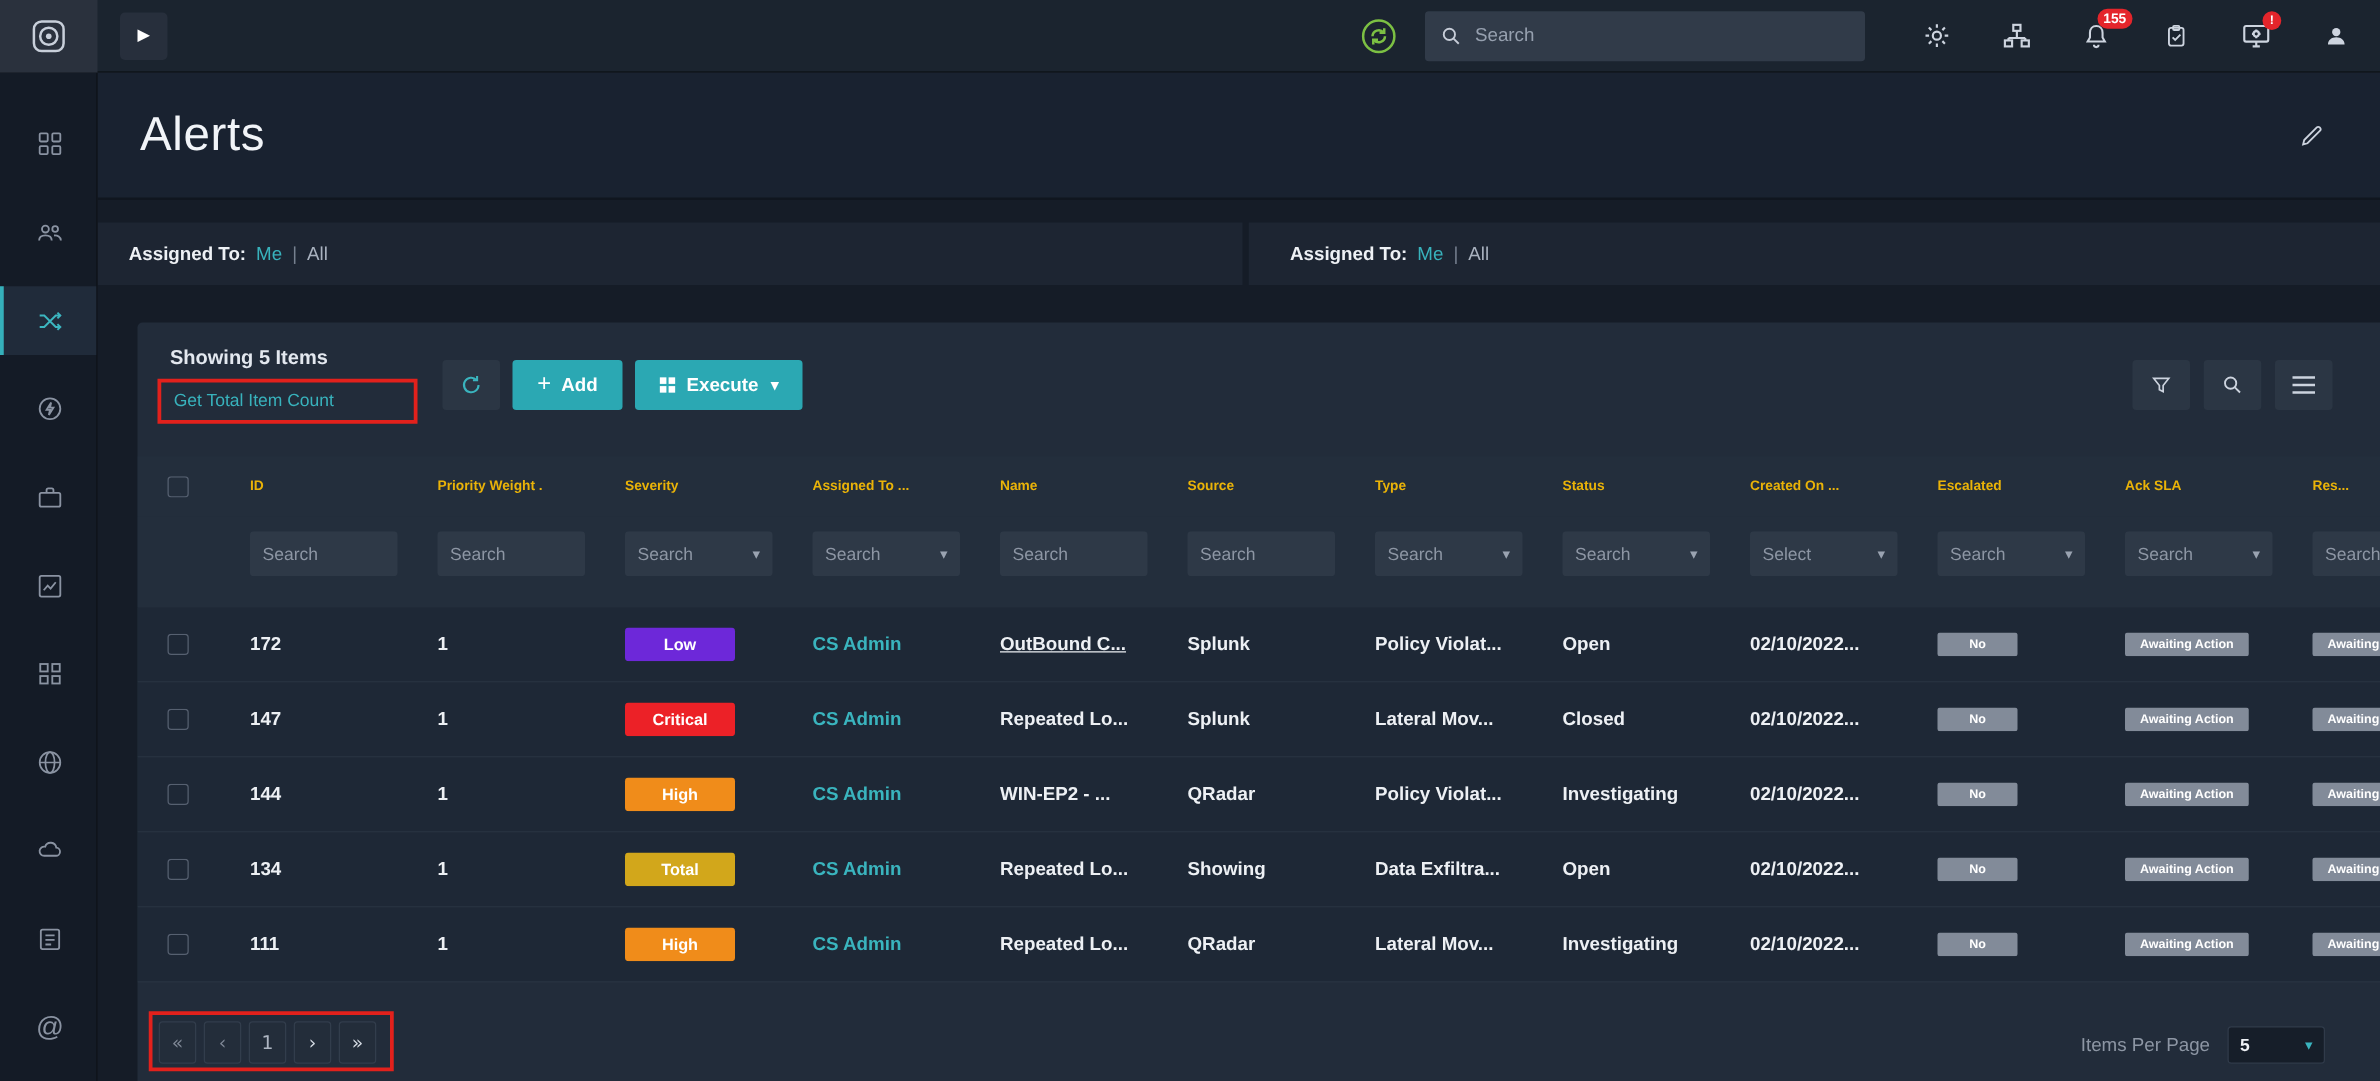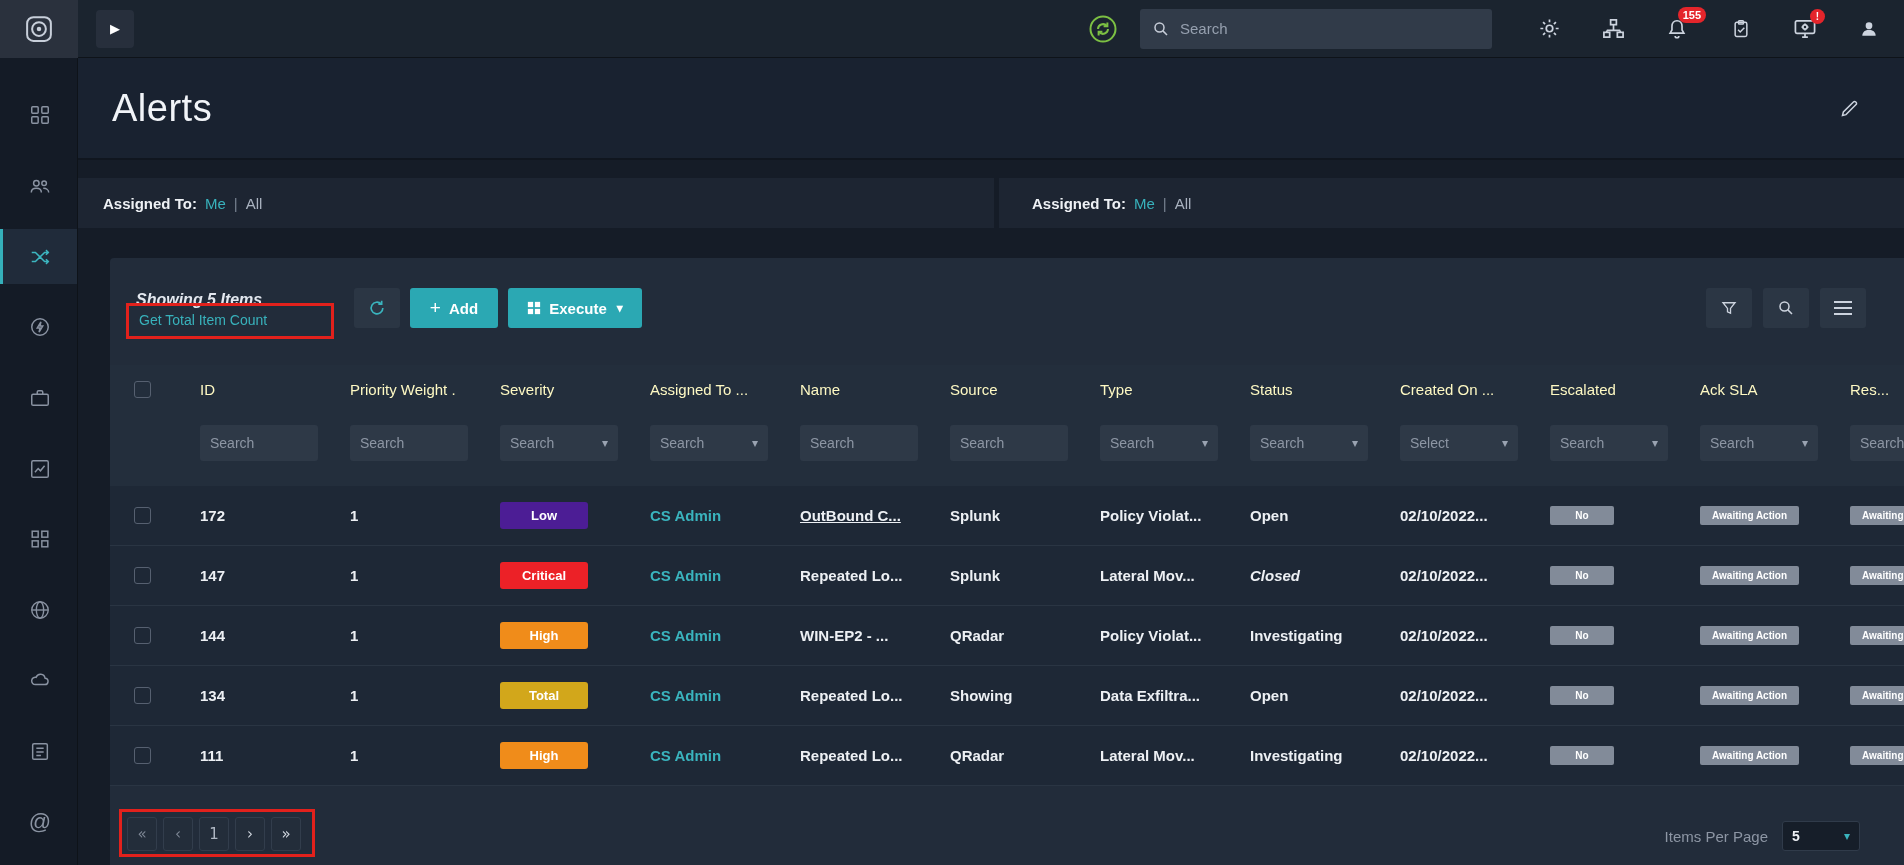--- a/index.html
+++ b/index.html
@@ -90,21 +90,21 @@
   .al { font-weight: 700; color: #eef1f5; margin-right: 8px; }
   .me { color: #38b2bc; cursor: pointer; margin-right: 8px; }
   .sep { color: #76808f; margin-right: 8px; }
   .all { color: #a9b2bf; cursor: pointer; }
 
   
   .card {
     position: absolute; left: 110px; top: 258px; right: 0; bottom: 0;
     background: #222c3a; border-radius: 4px 0 0 0; overflow: hidden;
   }
-  .showing { position: absolute; left: 26px; top: 33px; font-size: 16px; font-weight: 700; color: #e3e8ef; font-style: italic; }
+  .showing { position: absolute; left: 26px; top: 20px; font-size: 16px; font-weight: 700; color: #e3e8ef; }
   .get-total { position: absolute; left: 29px; top: 54px; font-size: 14px; color: #38b2bc; cursor: pointer; }
   .tool-btn {
     position: absolute; top: 30px; height: 40px; border: none; border-radius: 3px;
     background: #2b3644; cursor: pointer; display: flex; align-items: center; justify-content: center;
   }
   .btn-refresh { left: 244px; width: 46px; }
   .btn-teal {
     position: absolute; top: 30px; height: 40px; border: none; border-radius: 3px;
     background: #2ba8b3; color: #fff; font-size: 15px; font-weight: 600; cursor: pointer;
     display: flex; align-items: center; justify-content: center; gap: 8px;
@@ -123,21 +123,21 @@
   .table { position: absolute; left: 0; top: 107px; width: 1882px; }
   .hrow, .frow, .trow { display: flex; align-items: center; }
   .hrow { height: 48px; background: #232e3c; }
   .frow { height: 73px; background: #232e3c; align-items: flex-start; padding-top: 12px; }
   .trow { height: 60px; background: #1e2836; border-bottom: 1px solid #2a3543; }
   .cell {
     flex-shrink: 0; padding-left: 18px; display: flex; align-items: center;
     white-space: nowrap; overflow: hidden; font-size: 15px; font-weight: 600; color: #edf0f4;
   }
   .cell.sel { width: 72px; padding-left: 24px; }
-  .th { font-size: 15px; font-weight: 400; color: #fef9c3; }
+  .th { font-size: 11px; font-weight: 700; color: #eab308; }
   .checkbox {
     width: 17px; height: 17px; border: 1.5px solid #566070; border-radius: 3px;
     background: transparent; cursor: pointer; flex-shrink: 0;
   }
   .filter-input {
     width: 118px; height: 36px; background: #2e3947; border: none; border-radius: 3px;
     color: #dfe4ec; font-size: 14px; padding: 0 10px; outline: none;
     font-family: "Liberation Sans", sans-serif;
   }
   .filter-input::placeholder { color: #8d96a4; }
@@ -487,21 +487,21 @@
       </div>
     <div class="tbody">
 
     <div class="trow">
           <div class="cell sel" style="width: 72px;">
             <div class="checkbox"></div>
           </div>
           <div class="cell" style="width: 150px;">172</div>
           <div class="cell" style="width: 150px;">1</div>
           <div class="cell" style="width: 150px;">
-            <div class="badge sev" style="background: #4c1d95;">Low</div>
+            <div class="badge sev" style="background: #6d28d9;">Low</div>
           </div>
           <div class="cell" style="width: 150px;">
             <div class="link-cell">CS Admin</div>
           </div>
           <div class="cell" style="width: 150px; text-decoration: underline;">OutBound C...</div>
           <div class="cell" style="width: 150px;">Splunk</div>
           <div class="cell" style="width: 150px;">Policy Violat...</div>
           <div class="cell" style="width: 150px;">Open</div>
           <div class="cell" style="width: 150px;">02/10/2022...</div>
           <div class="cell" style="width: 150px;">
@@ -522,21 +522,21 @@
           <div class="cell" style="width: 150px;">1</div>
           <div class="cell" style="width: 150px; align-items: center;">
             <div class="badge sev" style="background: rgb(236, 33, 39);">Critical</div>
           </div>
           <div class="cell" style="width: 150px;">
             <div class="link-cell">CS Admin</div>
           </div>
           <div class="cell" style="width: 150px;">Repeated Lo...</div>
           <div class="cell" style="width: 150px;">Splunk</div>
           <div class="cell" style="width: 150px;">Lateral Mov...</div>
-          <div class="cell" style="width: 150px; font-style: italic;">Closed</div>
+          <div class="cell" style="width: 150px;">Closed</div>
           <div class="cell" style="width: 150px;">02/10/2022...</div>
           <div class="cell" style="width: 150px;">
             <div class="badge gray no" style="background: rgb(130, 139, 153);">No</div>
           </div>
           <div class="cell" style="width: 150px;">
             <div class="badge gray" style="background: rgb(130, 139, 153);">Awaiting Action</div>
           </div>
           <div class="cell" style="width: 160px;">
             <div class="badge gray" style="background: rgb(130, 139, 153);">Awaiting Action</div>
           </div>

